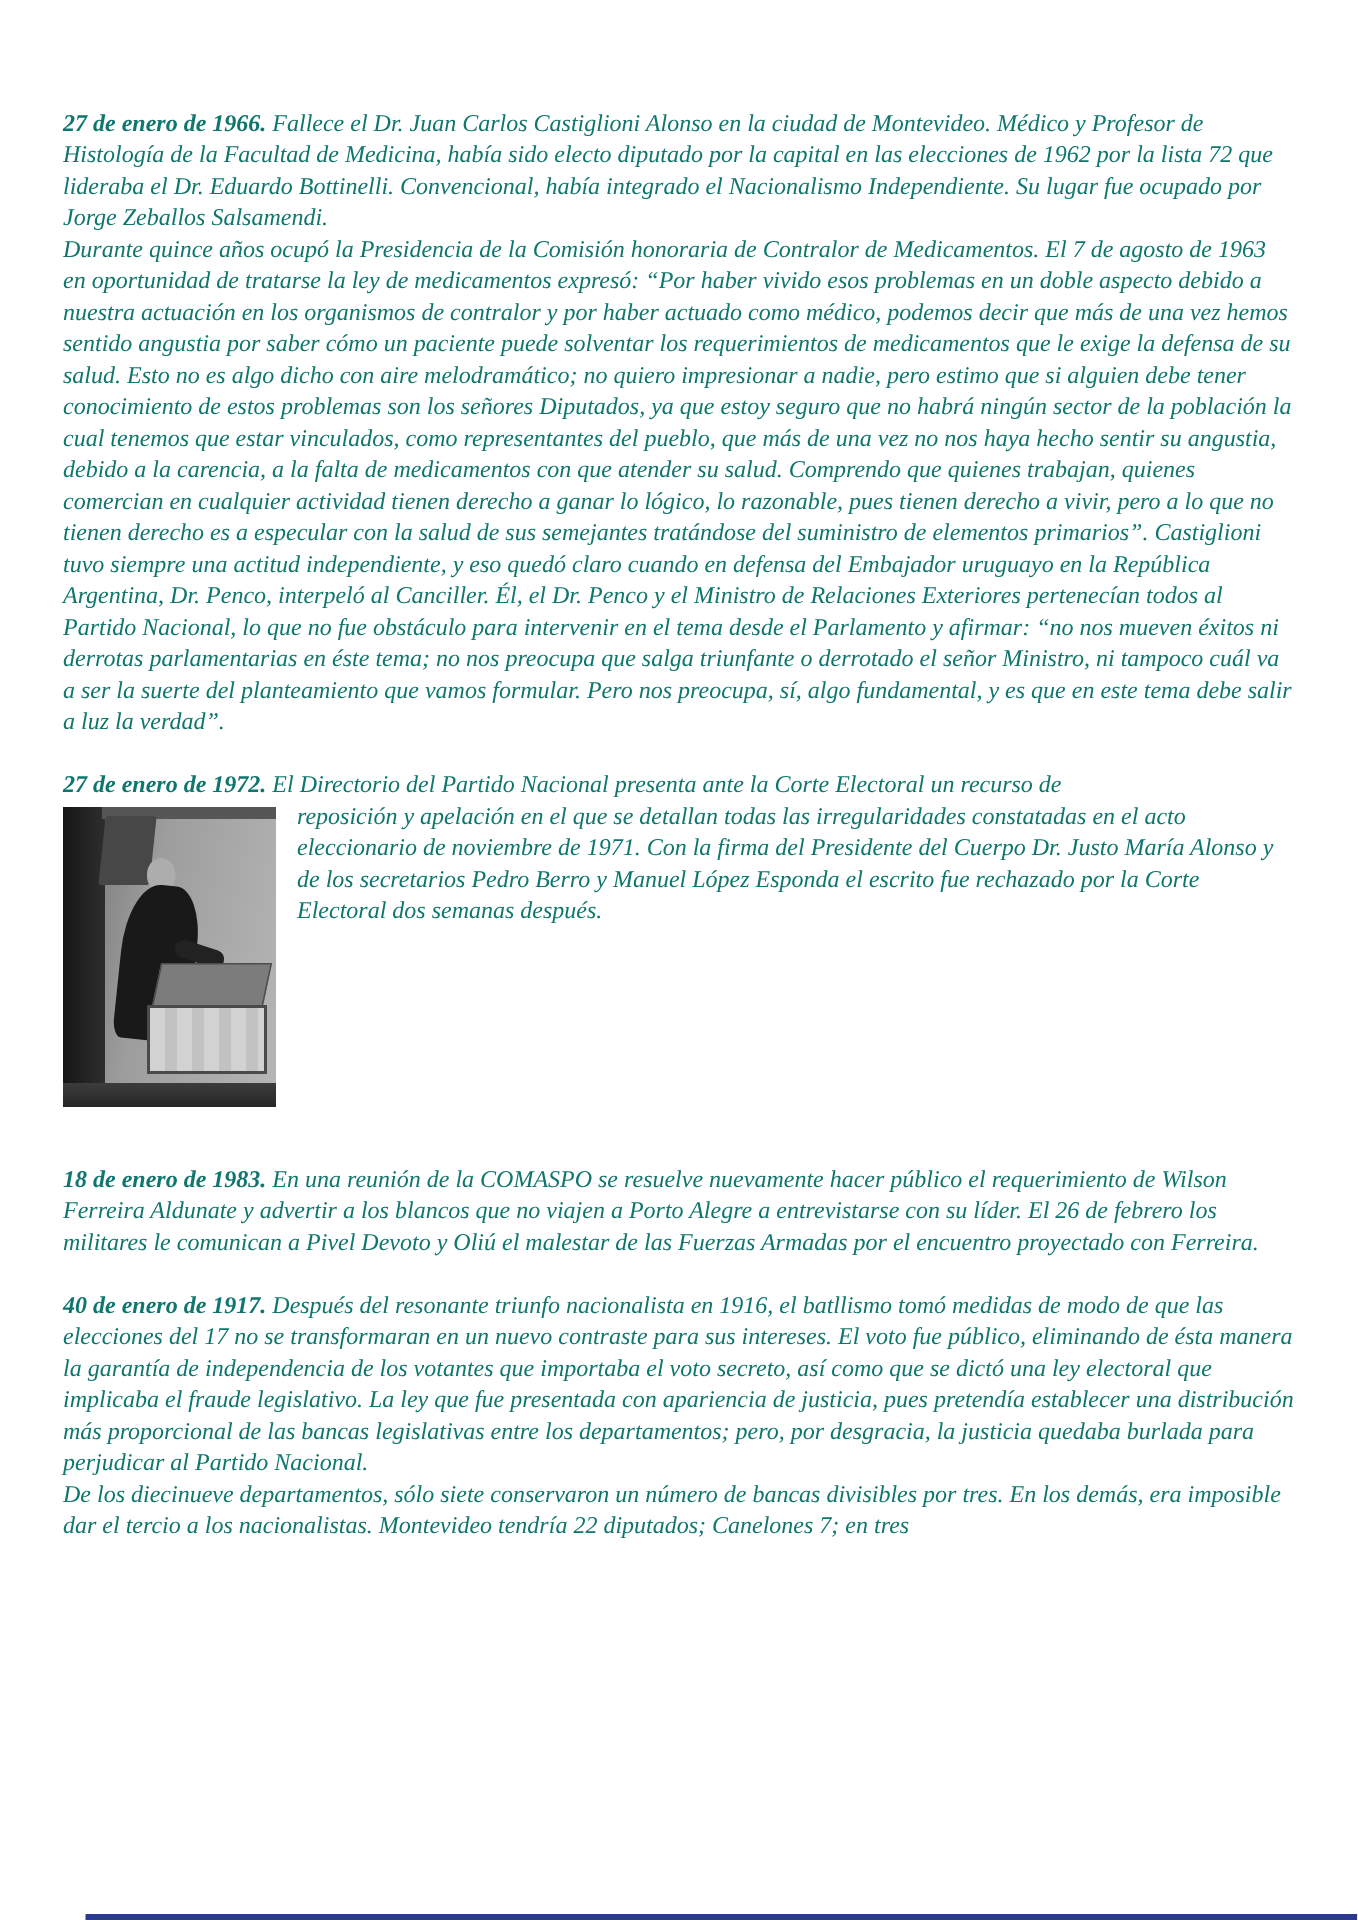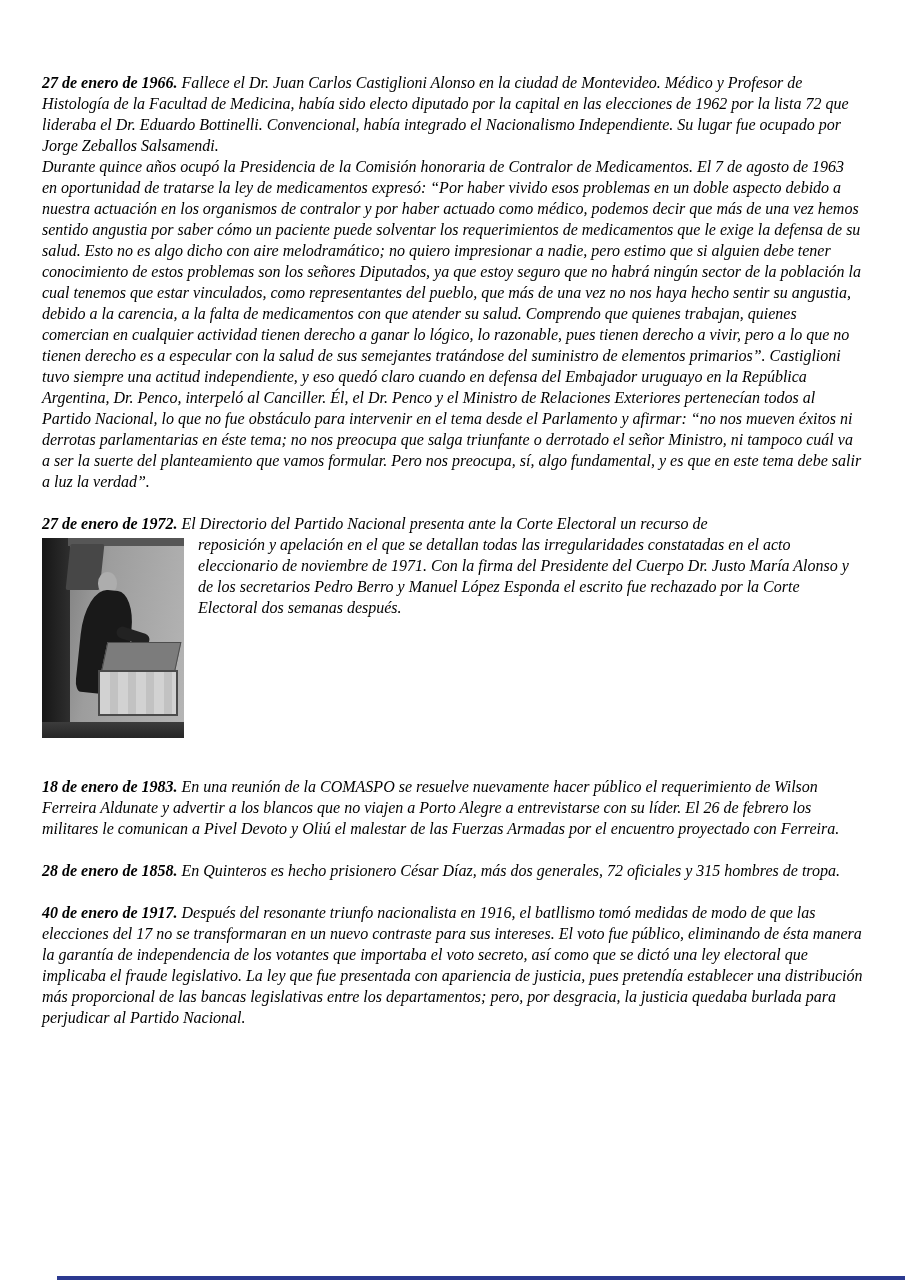--- a/index.html
+++ b/index.html
@@ -7,21 +7,21 @@
   .page {
     position: relative;
     width: 905px;
     height: 1280px;
     background: #ffffff;
     overflow: hidden;
     font-family: "Liberation Serif", serif;
     font-style: italic;
     font-size: 16px;
     line-height: 21px;
-    color: #000000;
+    color: #0f766e;
     padding: 72px 42px 0 42px;
   }
   .entry { margin-bottom: 21px; text-align: left; }
   .entry b.date { font-weight: bold; }
   .block { display: block; }
   .entry-photo-row::after { content: ""; display: block; clear: both; }
   .entry-1972 { margin-bottom: 34px; }
 
   
   .photo {
@@ -92,24 +92,21 @@
       </div>
       <div>reposición y apelación en el que se detallan todas las irregularidades constatadas en el acto eleccionario de noviembre de 1971. Con la firma del Presidente del Cuerpo Dr. Justo María Alonso y de los secretarios Pedro Berro y Manuel López Esponda el escrito fue rechazado por la Corte Electoral dos semanas después.</div>
     </div>
   </div>
 
   <p class="entry">
     <b class="date">18 de enero de 1983.</b>
     <span>En una reunión de la COMASPO se resuelve nuevamente hacer público el requerimiento de Wilson Ferreira Aldunate y advertir a los blancos que no viajen a Porto Alegre a entrevistarse con su líder. El 26 de febrero los militares le comunican a Pivel Devoto y Oliú el malestar de las Fuerzas Armadas por el encuentro proyectado con Ferreira.</span>
   </p>
 
-  <p class="entry">
-    <b class="date">28 de enero de 1858.</b>
-    <span>En Quinteros es hecho prisionero César Díaz, más dos generales, 72 oficiales y 315 hombres de tropa.</span>
-  </p>
 
   <p class="entry">
     <b class="date">40 de enero de 1917.</b>
     <span>Después del resonante triunfo nacionalista en 1916, el batllismo tomó medidas de modo de que las elecciones del 17 no se transformaran en un nuevo contraste para sus intereses. El voto fue público, eliminando de ésta manera la garantía de independencia de los votantes que importaba el voto secreto, así como que se dictó una ley electoral que implicaba el fraude legislativo. La ley que fue presentada con apariencia de justicia, pues pretendía establecer una distribución más proporcional de las bancas legislativas entre los departamentos; pero, por desgracia, la justicia quedaba burlada para perjudicar al Partido Nacional.</span>
+    <span class="block">De los diecinueve departamentos, sólo siete conservaron un número de bancas divisibles por tres. En los demás, era imposible dar el tercio a los nacionalistas. Montevideo tendría 22 diputados; Canelones 7; en tres</span>
   </p>
 
   <div class="bottom-rule"></div>
 </div>
 
 </body></html>

